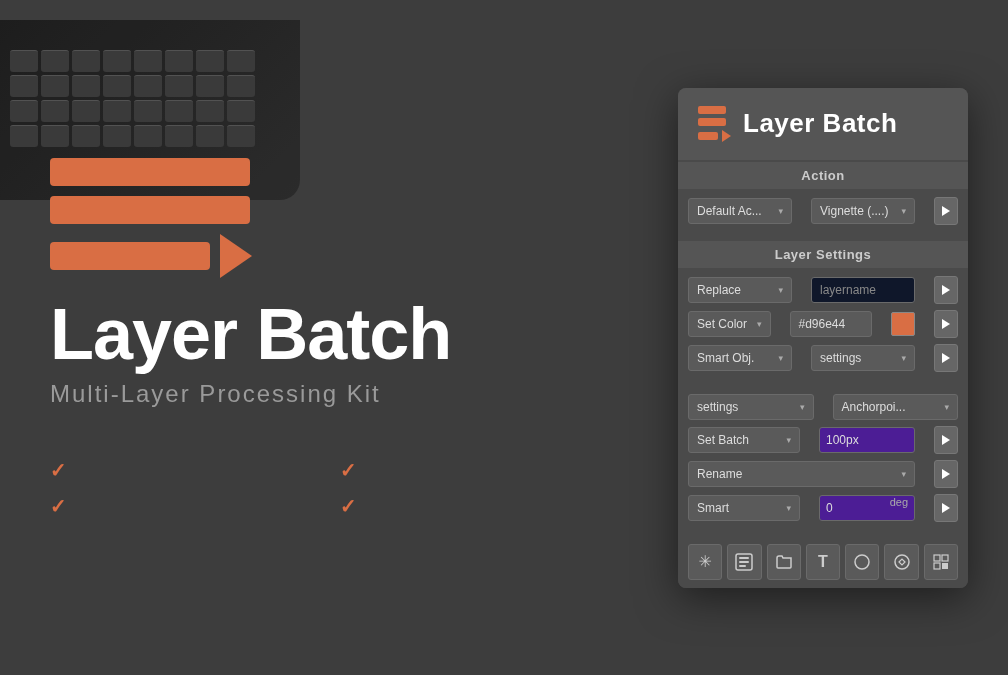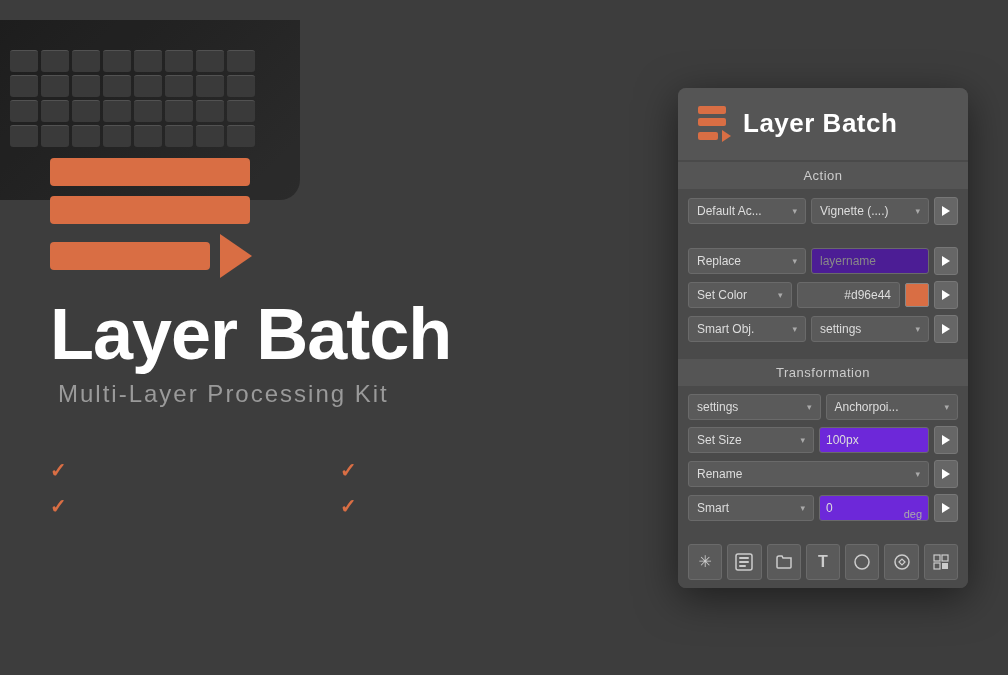--- a/index.html
+++ b/index.html
@@ -65,21 +65,20 @@
       line-height: 1;
       margin-bottom: 10px;
     }
 
     .app-subtitle {
       font-size: 24px;
       color: #9a9a9a;
       font-weight: 300;
       letter-spacing: 2px;
       margin-bottom: 50px;
-      margin-left: 8px;
     }
 
     
     .features {
       display: grid;
       grid-template-columns: 1fr 1fr;
       gap: 12px 30px;
     }
 
     .feature-item {
@@ -154,35 +153,35 @@
       letter-spacing: 0.5px;
     }
 
     
     .section-header {
       background: #555555;
       text-align: center;
       padding: 6px;
       font-size: 13px;
       color: #cccccc;
-      font-weight: 400;
+      font-weight: 700;
       letter-spacing: 0.5px;
       margin-top: 2px;
     }
 
     
     .panel-body {
       padding: 8px 10px;
     }
 
     
     .ctrl-row {
       display: flex;
       align-items: center;
-      gap: 5px;
+      gap: 19px;
       margin-bottom: 6px;
     }
 
     .ctrl-select {
       background: #5a5a5a;
       border: 1px solid #6a6a6a;
       border-radius: 3px;
       color: #dddddd;
       font-size: 12px;
       padding: 5px 8px;
@@ -235,22 +234,22 @@
     .ctrl-btn .play {
       width: 0;
       height: 0;
       border-top: 5px solid transparent;
       border-bottom: 5px solid transparent;
       border-left: 8px solid #ffffff;
     }
 
     .input-with-unit {
       display: flex;
-      align-items: flex-end;
-      background: #6d28d9;
+      align-items: flex-start;
+      background: #4c1d95;
       border: 1px solid #6a6a6a;
       border-radius: 3px;
       flex: 1;
     }
 
     .input-with-unit input {
       background: transparent;
       border: none;
       color: #dddddd;
       font-size: 12px;
@@ -413,39 +412,40 @@
       <div class="ctrl-select">
         <span>Vignette (....)</span>
         <span class="caret">▾</span>
       </div>
       <div class="ctrl-btn">
         <div class="play"></div>
       </div>
     </div>
   </div>
 
+  <div class="section-header">Layer Settings</div>
   <div class="panel-body">
 
     <div class="ctrl-row">
       <div class="ctrl-select">
         <span>Replace</span>
         <span class="caret">▾</span>
       </div>
-      <div class="ctrl-input" style="flex:1; background:#4c1d95; border:1px solid #6a6a6a; border-radius:3px; color:#888; font-size:12px; padding:5px 8px;">layername</div>
+      <div class="ctrl-input" style="flex:1; background:#0f172a; border:1px solid #6a6a6a; border-radius:3px; color:#888; font-size:12px; padding:5px 8px;">layername</div>
       <div class="ctrl-btn">
         <div class="play"></div>
       </div>
     </div>
 
     <div class="ctrl-row">
       <div class="ctrl-select">
         <span>Set Color</span>
         <span class="caret">▾</span>
       </div>
-      <div class="ctrl-input" style="flex:1; background:#5a5a5a; border:1px solid #6a6a6a; border-radius:3px; color:#dddddd; font-size:12px; padding:5px 8px;text-align:right;">#d96e44</div>
+      <div class="ctrl-input" style="flex:1; background:#5a5a5a; border:1px solid #6a6a6a; border-radius:3px; color:#dddddd; font-size:12px; padding:5px 8px;">#d96e44</div>
       <div class="color-swatch"></div>
       <div class="ctrl-btn">
         <div class="play"></div>
       </div>
     </div>
 
     <div class="ctrl-row">
       <div class="ctrl-select">
         <span>Smart Obj.</span>
         <span class="caret">▾</span>
@@ -453,37 +453,36 @@
       <div class="ctrl-select">
         <span>settings</span>
         <span class="caret">▾</span>
       </div>
       <div class="ctrl-btn">
         <div class="play"></div>
       </div>
     </div>
   </div>
 
-  <div class="section-header">Transformation</div>
   <div class="panel-body">
 
     <div class="ctrl-row">
       <div class="ctrl-select">
         <span>settings</span>
         <span class="caret">▾</span>
       </div>
       <div class="ctrl-select">
         <span>Anchorpoi...</span>
         <span class="caret">▾</span>
       </div>
     </div>
 
     <div class="ctrl-row">
       <div class="ctrl-select">
-        <span>Set Size</span>
+        <span>Set Batch</span>
         <span class="caret">▾</span>
       </div>
       <div class="input-with-unit">
         <input type="text" value="100px" style="">
       </div>
       <div class="ctrl-btn">
         <div class="play"></div>
       </div>
     </div>
 

